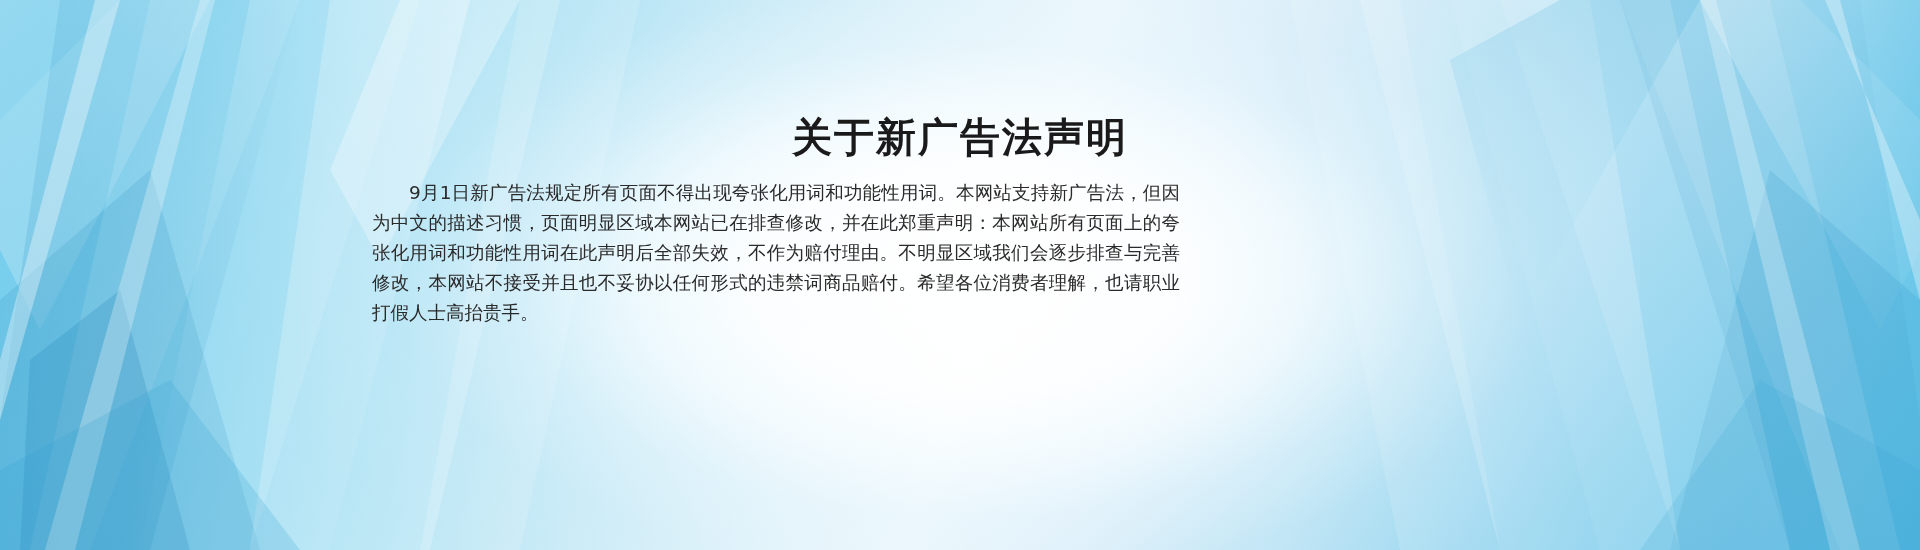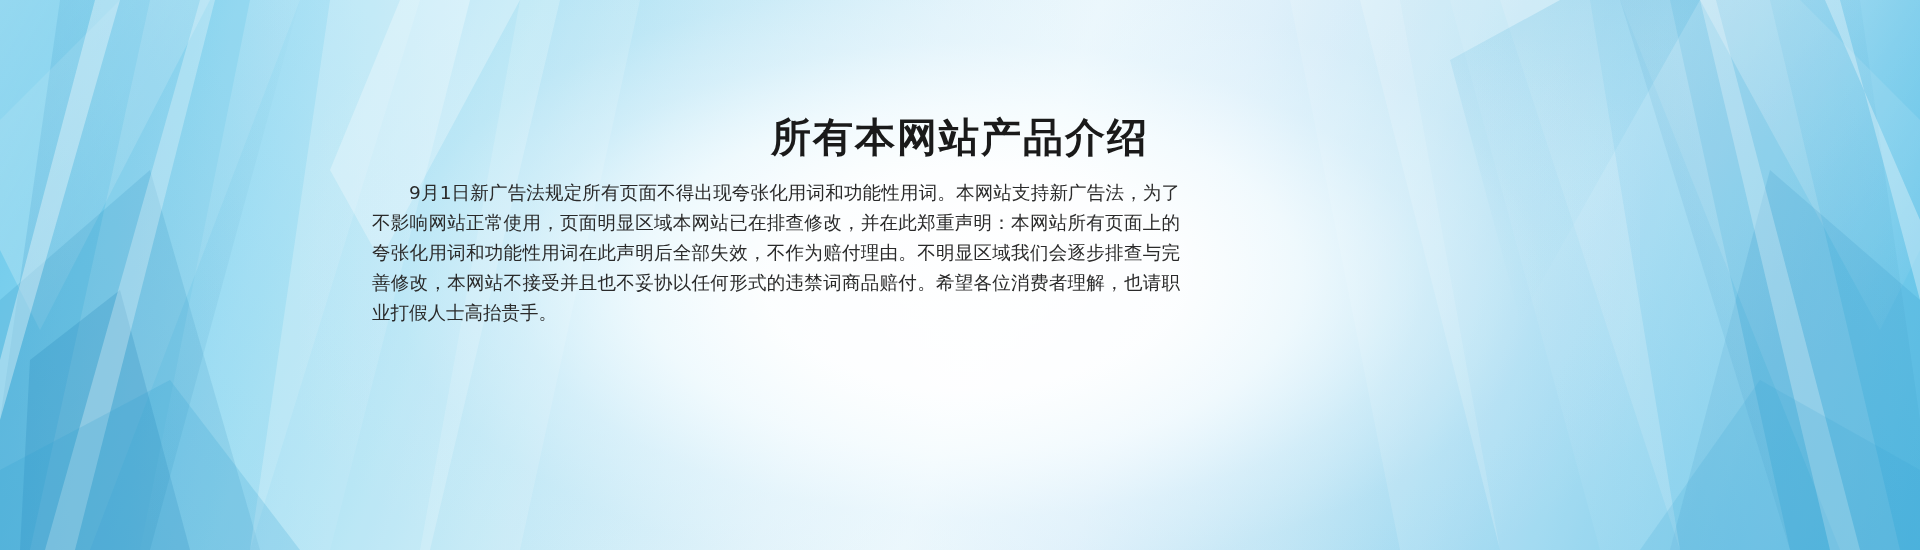--- a/index.html
+++ b/index.html
@@ -153,20 +153,20 @@
     <polygon points="520,0 640,0 520,550 420,550" fill="#ffffff" opacity="0.16"></polygon>
     <polygon points="1400,0 1290,0 1400,550 1500,550" fill="#ffffff" opacity="0.14"></polygon>
     <polygon points="0,470 170,380 300,550 0,550" fill="#2f9fd2" opacity="0.20"></polygon>
     <polygon points="1920,470 1760,380 1640,550 1920,550" fill="#2f9fd2" opacity="0.16"></polygon>
   </svg>
 
   <div class="glow"></div>
 
   <div class="content">
 
-    <h1 class="page-title">所有本网站产品介绍</h1>
+    <h1 class="page-title">关于新广告法声明</h1>
 
     <div class="body-copy">
-      <p class="para indent">9月1日新广告法规定所有页面不得出现夸张化用词和功能性用词。本网站支持新广告法，为了不影响网站正常使用，页面明显区域本网站已在排查修改，并在此郑重声明：本网站所有页面上的夸张化用词和功能性用词在此声明后全部失效，不作为赔付理由。不明显区域我们会逐步排查与完善修改，本网站不接受并且也不妥协以任何形式的违禁词商品赔付。希望各位消费者理解，也请职业打假人士高抬贵手。</p>
+      <p class="para indent">9月1日新广告法规定所有页面不得出现夸张化用词和功能性用词。本网站支持新广告法，但因为中文的描述习惯，页面明显区域本网站已在排查修改，并在此郑重声明：本网站所有页面上的夸张化用词和功能性用词在此声明后全部失效，不作为赔付理由。不明显区域我们会逐步排查与完善修改，本网站不接受并且也不妥协以任何形式的违禁词商品赔付。希望各位消费者理解，也请职业打假人士高抬贵手。</p>
     </div>
 
   </div>
 </div>
 
 </body></html>

